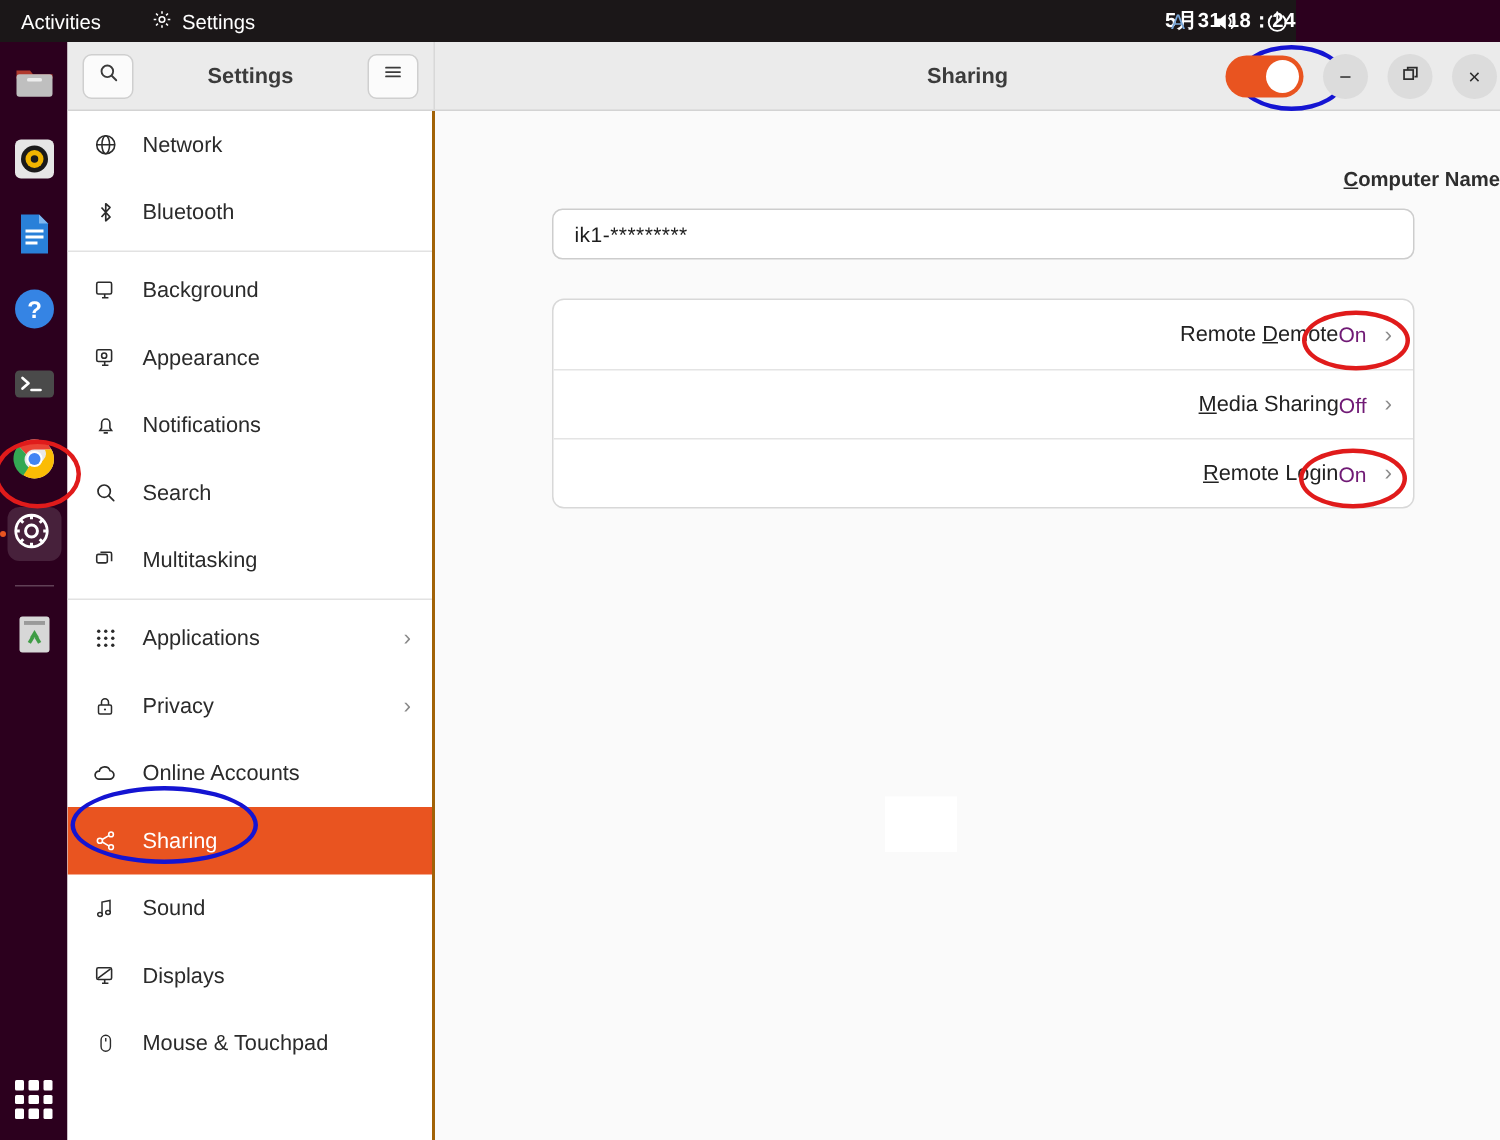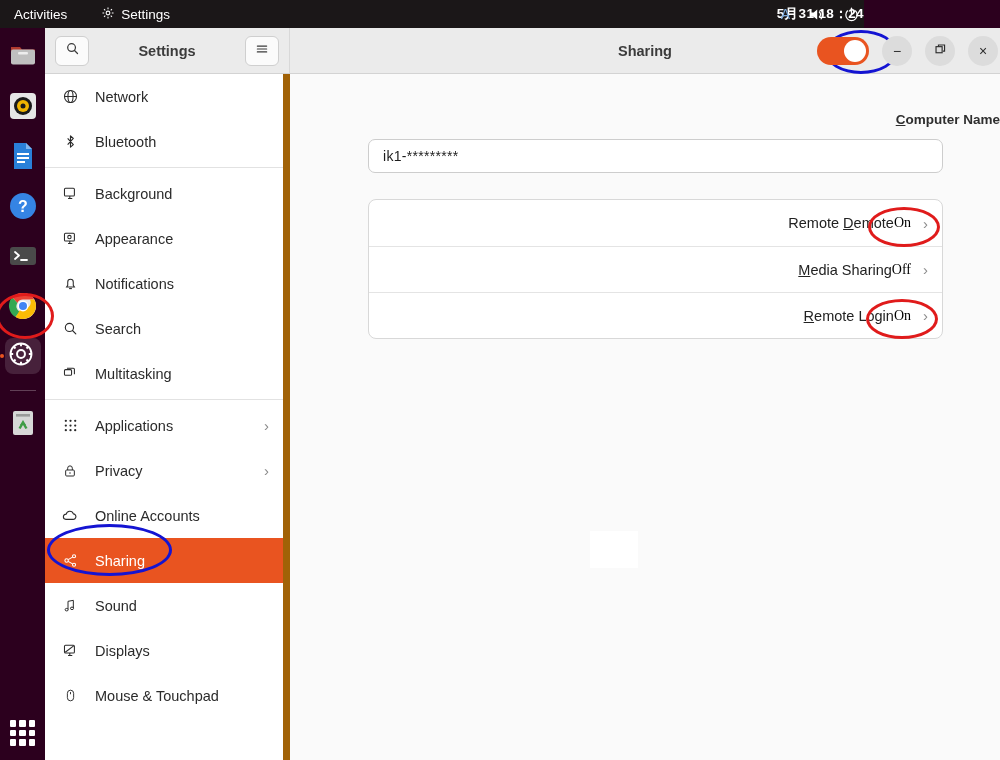--- a/index.html
+++ b/index.html
@@ -112,21 +112,21 @@
     width: 30px; height: 30px; border-radius: 50%;
     background: #dcdcdc; color: #2c2c2c;
     display: flex; align-items: center; justify-content: center;
     font-size: 14px;
   }
 
   
   .wbody { display: flex; height: 686px; }
   .sidebar {
     width: 245px; background: #ffffff;
-    border-right: 7px solid #a16207;
+    border-right: 2px solid #a16207;
     overflow: hidden;
   }
   .side-item {
     height: 45px; display: flex; align-items: center;
     padding: 0 14px 0 16px; gap: 16px;
     font-size: 14.5px; color: #2b2b2b; position: relative;
   }
   .side-item.selected { background: #e95420; color: #ffffff; }
   .side-item .sico { width: 18px; height: 18px; display: flex; align-items:center; justify-content:center; flex: 0 0 18px; }
   .side-item .slabel { flex: 1; }
@@ -148,21 +148,21 @@
     margin-top: 26px; width: 575px;
     background: #ffffff; border: 1px solid #d8d8d8; border-radius: 8px;
     overflow: hidden;
   }
   .list-row {
     height: 46px; display: flex; align-items: center;
     padding: 0 14px 0 16px; font-size: 14.5px; color: #222222;
   }
   .list-row + .list-row { border-top: 1px solid #e4e4e4; }
   .row-label { flex: 1; }
-  .row-state { color: #000000; font-size: 14px; margin-right: 12px; font-family: Liberation Serif, serif; }
+  .row-state { color: #701a75; font-size: 14px; margin-right: 12px; }
   .row-chev { color: #8c8c8c; font-size: 15px; }
   .ghost-rect {
     position: absolute; left: 300px; top: 457px;
     width: 48px; height: 37px; background: #ffffff;
   }
 
   
   .anno { position: absolute; pointer-events: none; }
   .ellipse-blue {
     border: 3px solid #1414d2; border-radius: 50%;

